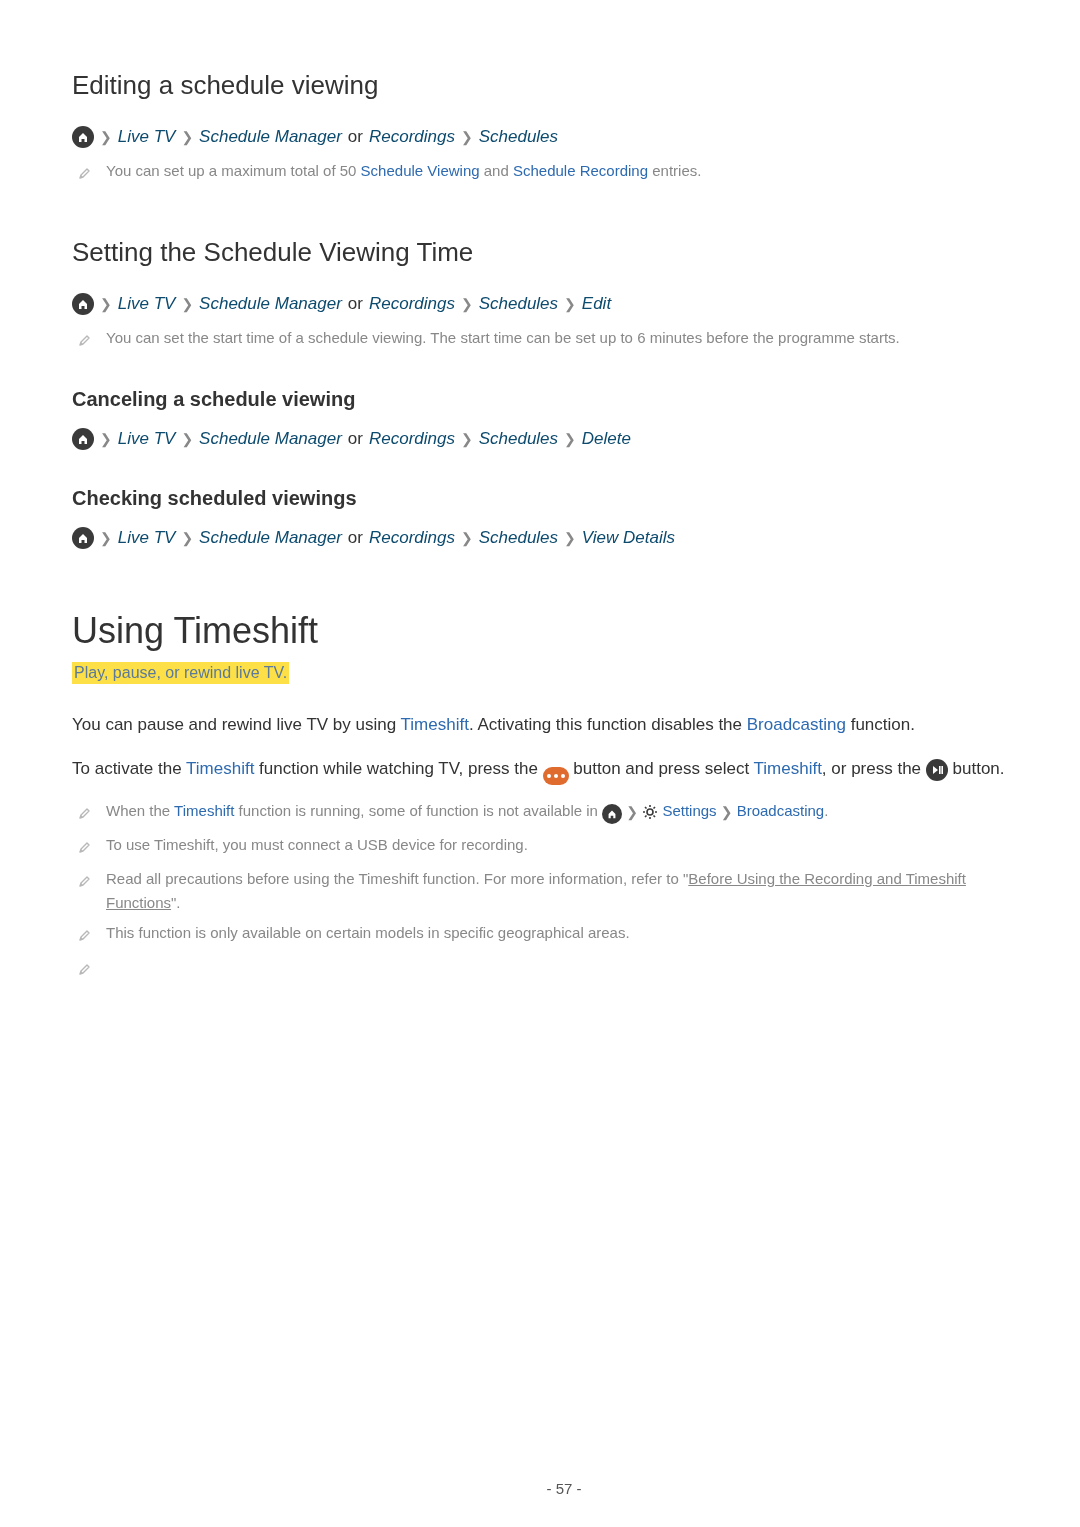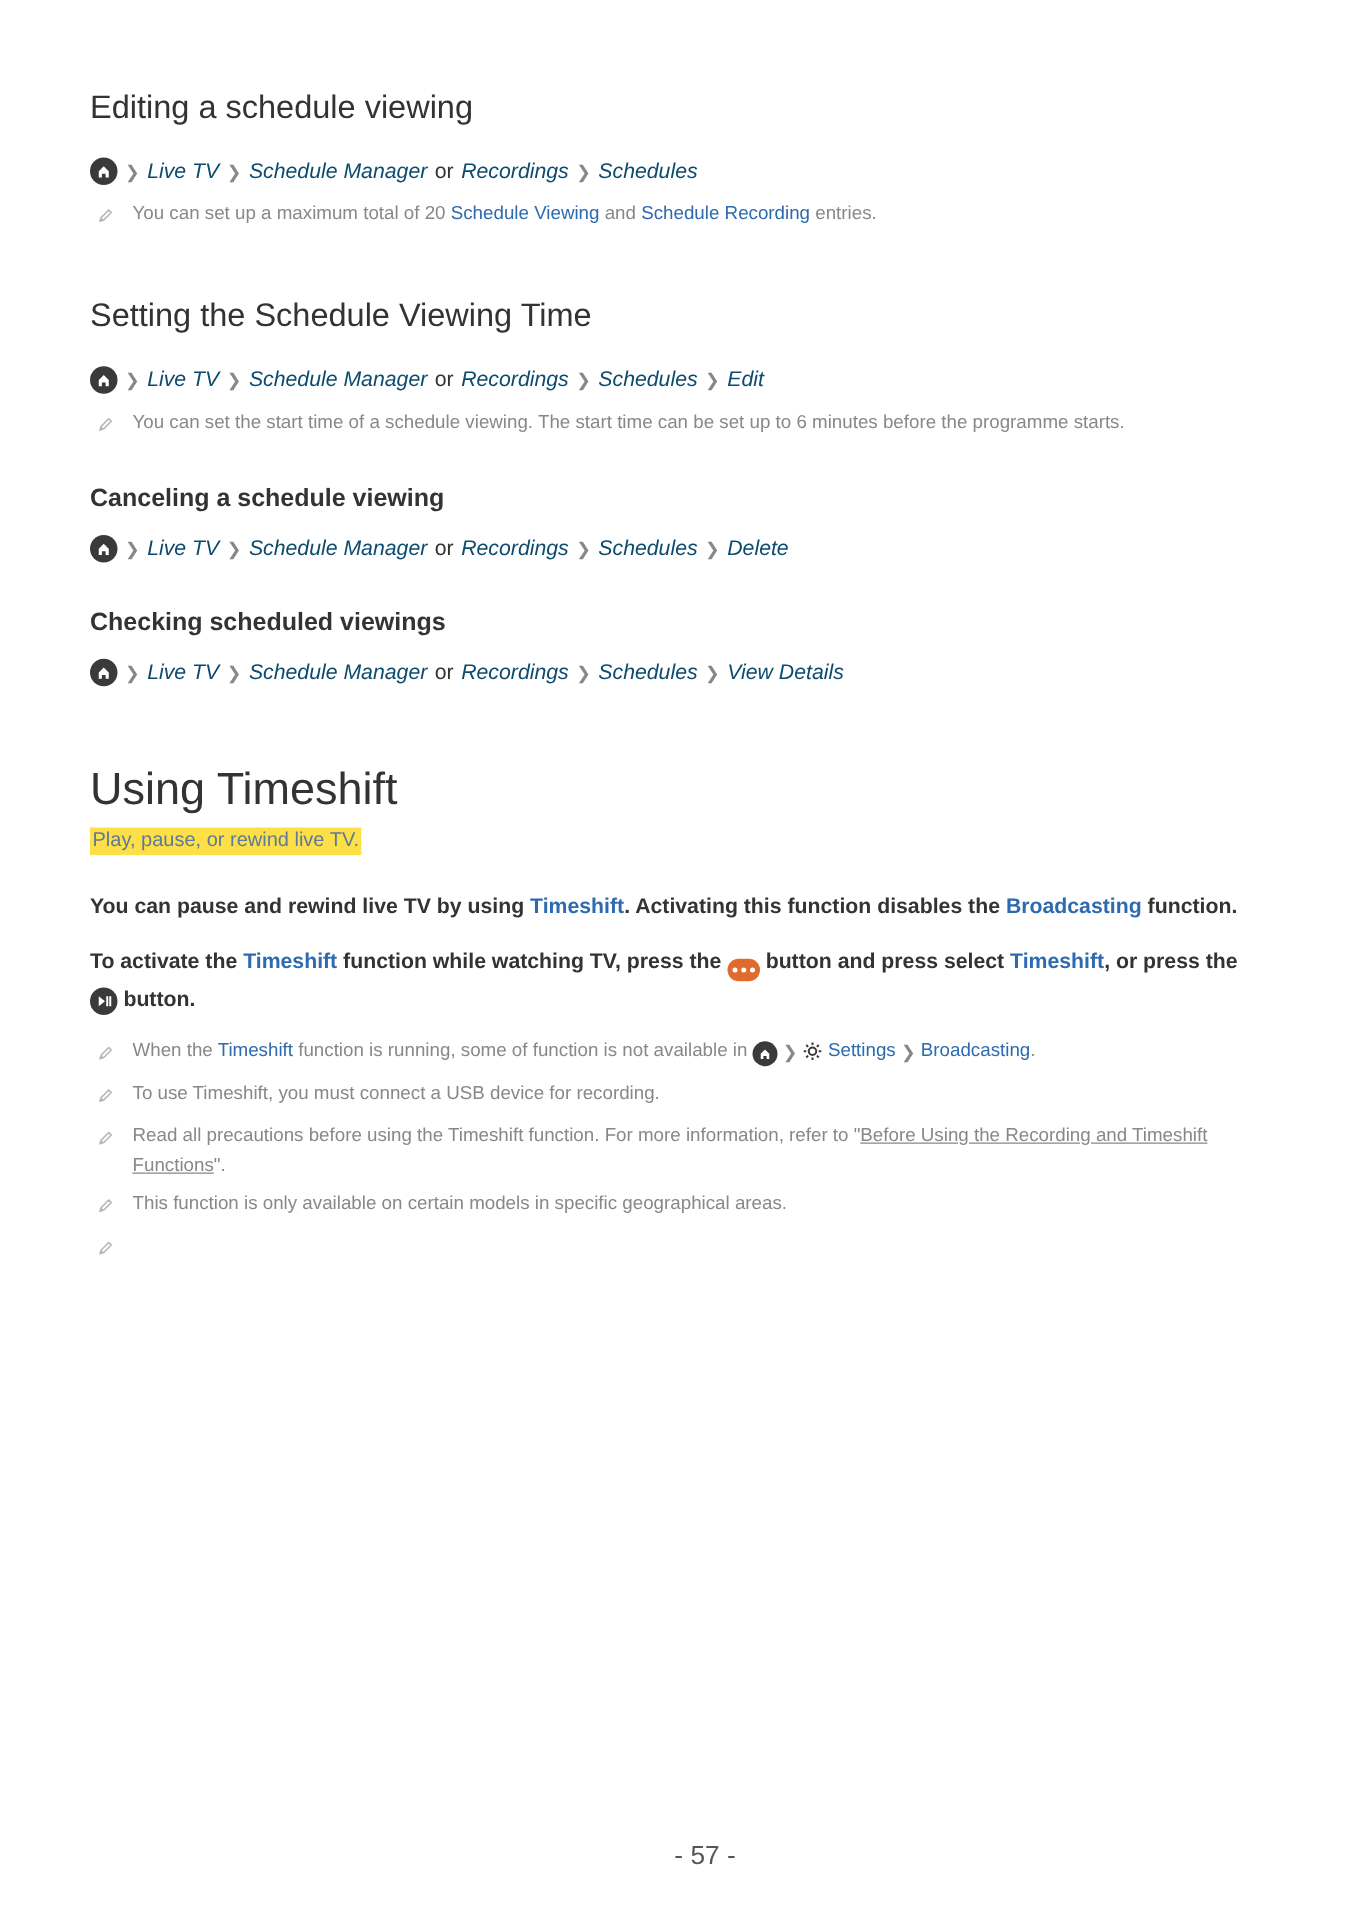--- a/index.html
+++ b/index.html
@@ -67,31 +67,30 @@
     margin-top: 4px;
   }
   .note .txt { flex: 1; }
   .note .link { color: #2d6ab0; }
   .note .ul { text-decoration: underline; color: #888; }
   .body-p {
     font-size: 17px;
     color: #333;
     line-height: 30px;
     margin-bottom: 14px;
-    font-weight: bold;
   }
   .body-p .link { color: #2d6ab0; }
   .section-gap { margin-top: 50px; }
   .pagenum {
     position: absolute;
     bottom: 30px;
     left: 0;
     width: 100%;
     text-align: center;
-    font-size: 21px;
+    font-size: 15px;
     color: #555;
     padding-left: 48px;
   }
   .icon-home-circle {
     display: inline-flex;
     align-items: center;
     justify-content: center;
     width: 22px; height: 22px;
     border-radius: 50%;
     background: #3a3a3a;
@@ -186,21 +185,21 @@
   <span class="link">Recordings</span>
   <span class="chevron">❯</span>
   <span class="link">Schedules</span>
 </div>
 
 <div class="note">
   <span class="pen"><svg width="14" height="14" viewBox="0 0 14 14">
         <use href="#pen-glyph"></use>
       </svg></span>
   <span class="txt">
-    <span>You can set up a maximum total of 20 </span><span class="link">Schedule Viewing</span><span> and </span><span class="link">Schedule Recording</span><span> entries.</span>
+    <span>You can set up a maximum total of 50 </span><span class="link">Schedule Viewing</span><span> and </span><span class="link">Schedule Recording</span><span> entries.</span>
   </span>
 </div>
 
 
 <h2 class="sec-h2 section-gap">Setting the Schedule Viewing Time</h2>
 
 <div class="breadcrumb">
   <span class="icon-home-circle">
       <svg width="14" height="14" viewBox="0 0 14 14">
         <use href="#home-glyph"></use>

